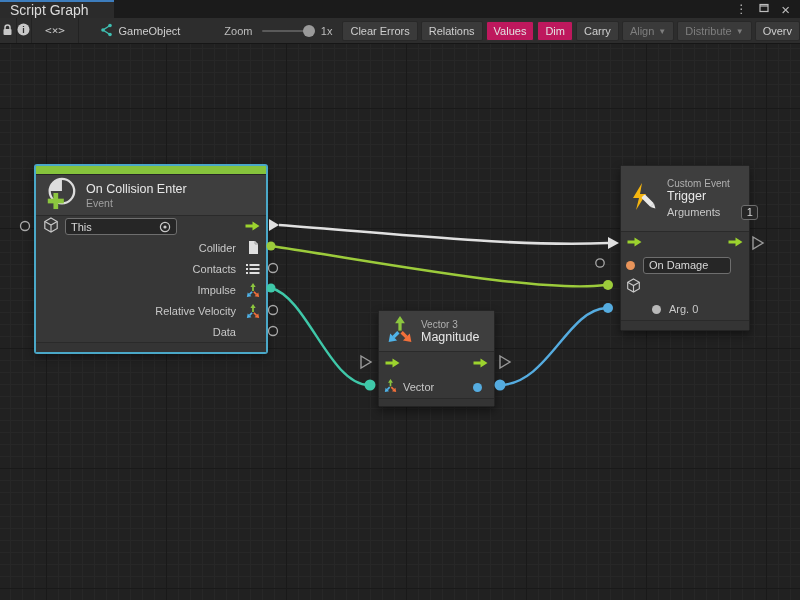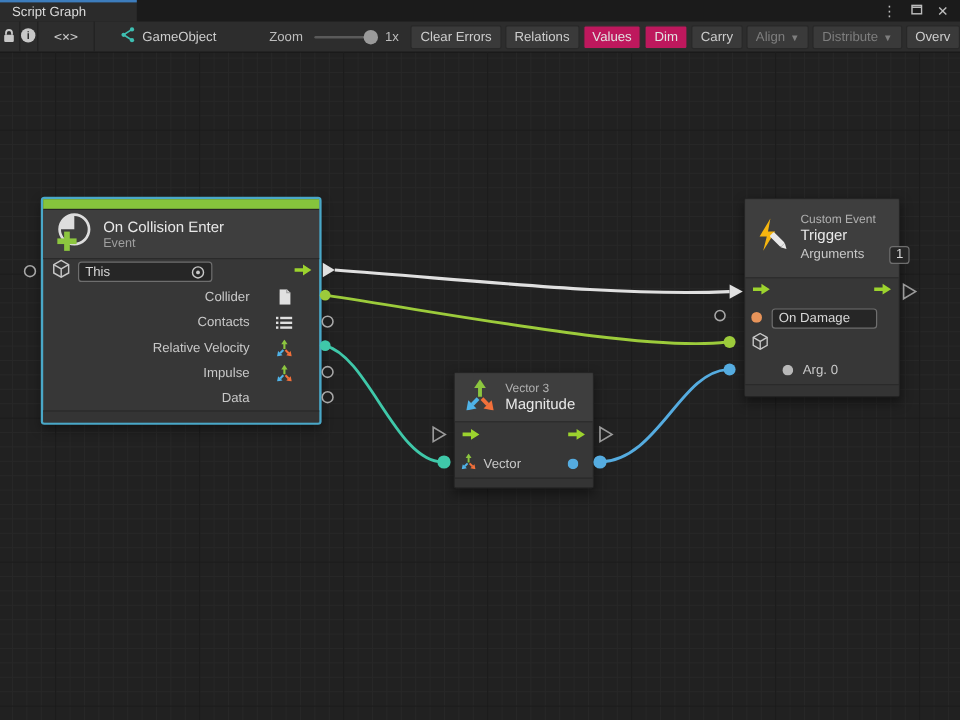--- a/index.html
+++ b/index.html
@@ -5,21 +5,21 @@
   * { margin:0; padding:0; box-sizing:border-box; }
   html,body { width:800px; height:600px; overflow:hidden; background:#111;
     font-family:"Liberation Sans", sans-serif; }
   .app { width:800px; height:600px; display:flex; flex-direction:column;
     background:#212121; }
 
   
   .titlebar { height:18px; background:#1b1b1b; display:flex; align-items:stretch;
     flex:0 0 18px; }
   .tab { width:114px; background:#2b2b2b; border-top:2px solid #3d7dbd;
-    display:flex; align-items:center; padding:0 10px; font-size:11px;
+    display:flex; align-items:flex-start; padding:0 10px; font-size:14px;
     color:#dcdcdc; }
   .titlebar-icons { margin-left:auto; display:flex; align-items:center;
     gap:12px; padding:0 10px; color:#bdbdbd; }
   .titlebar-icons span { font-size:12px; line-height:1; cursor:default; }
 
   
   .toolbar { height:26px; flex:0 0 26px; background:#2d2d2d;
     border-bottom:1px solid #161616; display:flex; align-items:stretch;
     font-size:11px; color:#c8c8c8; white-space:nowrap; }
   .tseg { display:flex; align-items:center; justify-content:center;
@@ -73,21 +73,21 @@
     justify-content:center; }
   .nfooter { height:10px; background:#343434; border-top:1px solid #2a2a2a; }
   .field { background:#262626; border:1px solid #6e6e6e; border-radius:3px;
     color:#d8d8d8; font-size:11px; display:flex; align-items:center;
     padding:0 5px; height:17px; }
 
   
   #node-a { left:35px; top:121px; width:232px; }
   #node-a .nheader { height:41px; }
   #node-a .nrow { height:21px; }
-  #node-a .row-right { justify-content:flex-end; gap:19px; padding-right:19px; }
+  #node-a .row-right { justify-content:flex-end; gap:7px; padding-right:3px; }
   .this-field { width:112px; margin-left:6px; }
   .this-field .tgt { margin-left:auto; display:flex; }
 
   
   #node-b { left:378px; top:266px; width:117px; }
   #node-b .nheader { height:41px; }
   #node-b .nrow { height:23px; }
 
   
   #node-c { left:620px; top:121px; width:130px; }
@@ -249,46 +249,46 @@
                 <rect x="3.5" y="1" width="10" height="2"></rect>
                 <rect x="0" y="5" width="2" height="2"></rect>
                 <rect x="3.5" y="5" width="10" height="2"></rect>
                 <rect x="0" y="9" width="2" height="2"></rect>
                 <rect x="3.5" y="9" width="10" height="2"></rect>
               </g>
             </svg>
         </span>
       </div>
       <div class="nrow row-right">
+        <span class="plabel">Impulse</span>
+        <span class="icon-slot">
+          <svg width="14" height="14" viewBox="0 0 16 16">
+              <path d="M8 9 V4" stroke="#8cc63f" stroke-width="2"></path>
+              <path d="M5 4.5 L8 0 L11 4.5 Z" fill="#8cc63f"></path>
+              <path d="M7 10 L4 13" stroke="#4fb3e8" stroke-width="2"></path>
+              <path d="M1 16 L2 10.8 L6.2 15 Z" fill="#4fb3e8"></path>
+              <path d="M9 10 L12 13" stroke="#f2703a" stroke-width="2"></path>
+              <path d="M15 16 L14 10.8 L9.8 15 Z" fill="#f2703a"></path>
+            </svg>
+        </span>
+      </div>
+      <div class="nrow row-right">
         <span class="plabel">Relative Velocity</span>
         <span class="icon-slot">
           <svg width="14" height="14" viewBox="0 0 16 16">
               <path d="M8 9 V4" stroke="#8cc63f" stroke-width="2"></path>
               <path d="M5 4.5 L8 0 L11 4.5 Z" fill="#8cc63f"></path>
               <path d="M7 10 L4 13" stroke="#4fb3e8" stroke-width="2"></path>
               <path d="M1 16 L2 10.8 L6.2 15 Z" fill="#4fb3e8"></path>
               <path d="M9 10 L12 13" stroke="#f2703a" stroke-width="2"></path>
               <path d="M15 16 L14 10.8 L9.8 15 Z" fill="#f2703a"></path>
             </svg>
         </span>
       </div>
       <div class="nrow row-right">
-        <span class="plabel">Impulse</span>
-        <span class="icon-slot">
-          <svg width="14" height="14" viewBox="0 0 16 16">
-              <path d="M8 9 V4" stroke="#8cc63f" stroke-width="2"></path>
-              <path d="M5 4.5 L8 0 L11 4.5 Z" fill="#8cc63f"></path>
-              <path d="M7 10 L4 13" stroke="#4fb3e8" stroke-width="2"></path>
-              <path d="M1 16 L2 10.8 L6.2 15 Z" fill="#4fb3e8"></path>
-              <path d="M9 10 L12 13" stroke="#f2703a" stroke-width="2"></path>
-              <path d="M15 16 L14 10.8 L9.8 15 Z" fill="#f2703a"></path>
-            </svg>
-        </span>
-      </div>
-      <div class="nrow row-right">
         <span class="plabel">Data</span>
         <span class="icon-slot"></span>
       </div>
       <div class="nfooter"></div>
     </div>
 
     <div class="node" id="node-b">
       <div class="nheader">
         <span>
           <svg width="26" height="26" viewBox="0 0 16 16">

